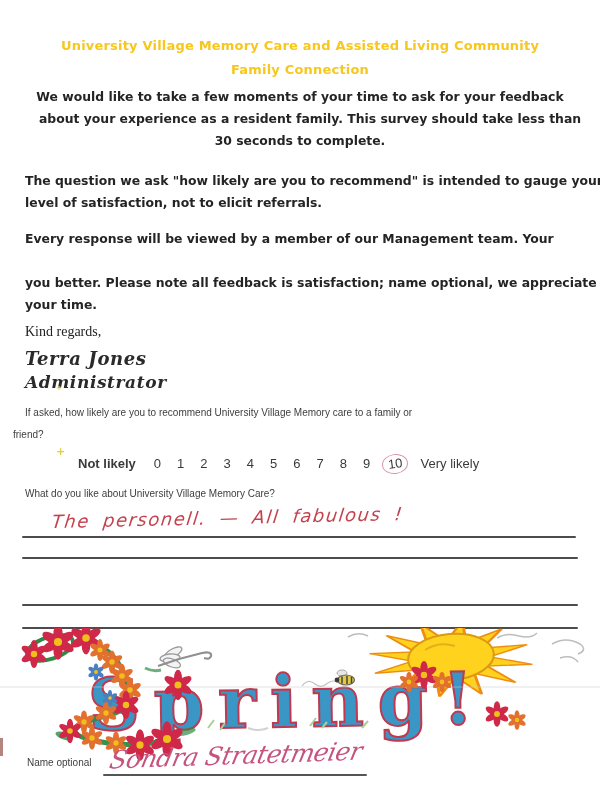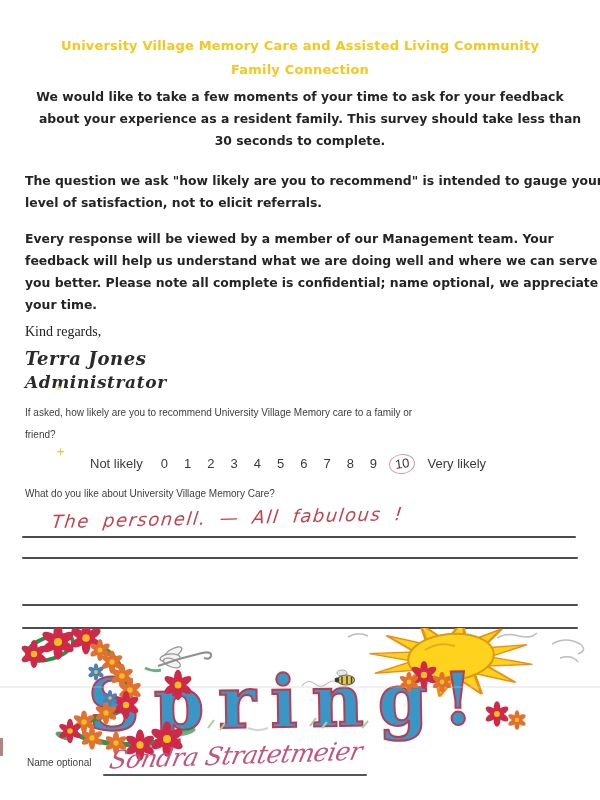--- a/index.html
+++ b/index.html
@@ -10,21 +10,21 @@
   .title{font-weight:bold;font-size:13px;letter-spacing:.2px;color:var(--title-yellow);}
   .comic{font-size:12.4px;font-weight:600;color:#242424;}
   .serif{font-family:"Liberation Serif",serif;font-size:14px;color:#222;}
   .script{font-family:"DejaVu Serif",serif;font-style:italic;font-weight:bold;
           font-size:18px;color:#2a2a2a;letter-spacing:.6px;}
   .sans{font-family:Liberation Sans, sans-serif;font-size:10px;color:#3e3e3e;text-align:right;}
   .rule{position:absolute;height:2px;background:#4c4c4c;border-radius:1px;}
   .rule.thin{height:1.5px;background:#555;}
   .scale-row{display:flex;align-items:center;gap:16px;font-family:"Liberation Sans",sans-serif;
              font-size:13px;color:#3a3a3a;}
-  .scale-row .lbl{margin:0 2px 0 12px;}
+  .scale-row .lbl{margin:0 2px 0 0;font-weight:bold;}
   .circled{border:1.6px solid var(--circle-pink);border-radius:50%;padding:1px 5px 2px 5px;
            margin:-3px -4px;display:inline-block;transform:rotate(-8deg);}
   .hand-red{font-family:"DejaVu Sans",sans-serif;font-style:italic;font-size:18px;
             color:var(--ink-red);letter-spacing:1.5px;word-spacing:6px;
             transform:rotate(-1.3deg) skewX(-8deg);}
   .hand-pink{font-family:"DejaVu Serif",serif;font-style:italic;font-size:25px;
              color:var(--signature-pink);letter-spacing:-.5px;
              transform:rotate(-2deg) skewX(-14deg);}
   .artifact-plus{font-size:11px;color:#e2cd45;font-weight:bold;}
   .artifact-dot{width:4px;height:4px;border-radius:50%;background:#e9df6e;opacity:.7;}
@@ -39,30 +39,29 @@
   <div class="abs center title" style="top:62px;">Family Connection</div>
 
   <div class="abs center comic" style="top:89px;text-align:center;">We would like to take a few moments of your time to ask for your feedback</div>
   <div class="abs center comic" style="top:111px;padding-left:20px;">about your experience as a resident family. This survey should take less than</div>
   <div class="abs center comic" style="top:133px;">30 seconds to complete.</div>
 
   <div class="abs comic" style="left:25px;top:173px;">The question we ask "how likely are you to recommend" is intended to gauge your</div>
   <div class="abs comic" style="left:25px;top:231px;">Every response will be viewed by a member of our Management team. Your</div>
 
   <div class="abs comic" style="left:25px;top:195px;">level of satisfaction, not to elicit referrals.</div>
-  <div class="abs comic" style="left:25px;top:253px;">feedback will help us understand what we are doing well and where we can serve</div>
-  <div class="abs comic" style="left:25px;top:275px;">you better. Please note all complete is confidential; name optional, we appreciate</div>
+  <div class="abs comic" style="left:25px;top:275px;">you better. Please note all feedback is satisfaction; name optional, we appreciate</div>
   <div class="abs comic" style="left:25px;top:297px;">your time.</div>
 
   <div class="abs serif" style="left:25px;top:324px;">Kind regards,</div>
   <div class="abs script" style="left:25px;top:348px;">Terra Jones</div>
   <div class="abs script" style="left:25px;top:372px;font-size:17px;">Administrator</div>
 
   <div class="abs sans" style="left:25px;top:407px;">If asked, how likely are you to recommend University Village Memory care to a family or</div>
-  <div class="abs sans" style="left:25px;top:429px;">friend?</div>
+  <div class="abs sans" style="left:13px;top:429px;">friend?</div>
 
   <div class="abs scale-row" style="left:78px;top:456px;">
     <span class="lbl">Not likely</span>
     <span>0</span>
     <span>1</span>
     <span>2</span>
     <span>3</span>
     <span>4</span>
     <span>5</span>
     <span>6</span>

